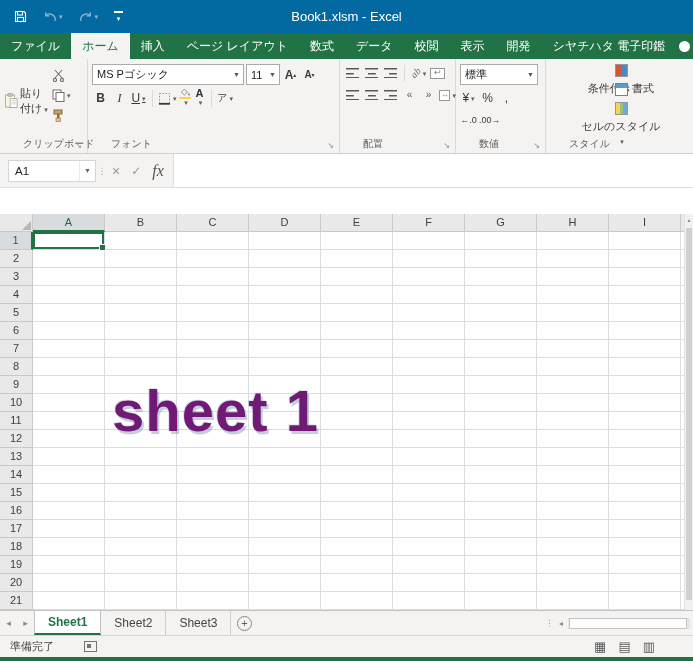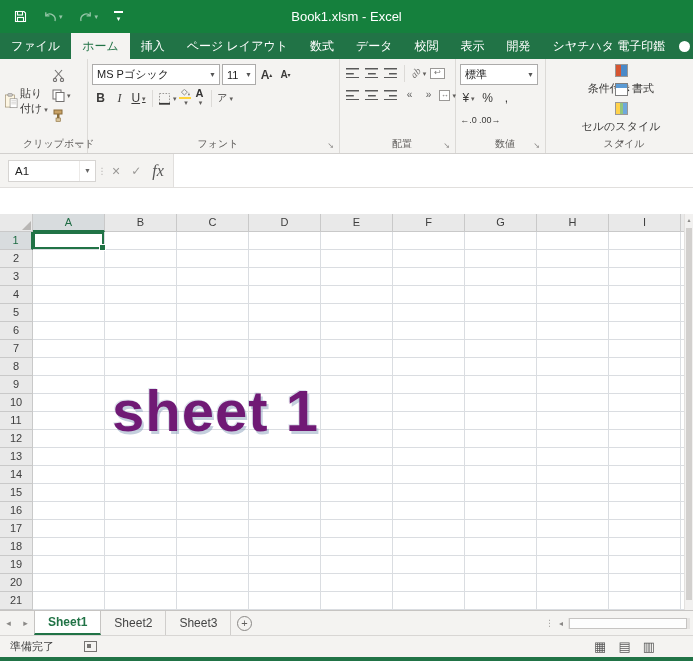--- a/index.html
+++ b/index.html
@@ -3,21 +3,21 @@
 <meta charset="utf-8">
 <style>
   * { margin:0; padding:0; box-sizing:border-box; }
   body { background:#777; }
   #app {
     position:relative; width:693px; height:661px; background:#fff; overflow:hidden;
     font-family:"Liberation Sans","DejaVu Sans",sans-serif; font-size:12px; color:#333;
   }
 
   
-  .titlebar { position:absolute; top:0; left:0; right:0; height:33px; background:#15803d;
+  .titlebar { position:absolute; top:0; left:0; right:0; height:33px; background:#0369a1;
     display:flex; align-items:center; color:#fff; }
   .qat { display:flex; align-items:center; gap:16px; padding-left:14px; }
   .qat .qbtn { display:flex; align-items:center; line-height:1; }
   .qat .dim { opacity:.55; }
   .dd::after { content:"▾"; font-size:7px; margin-left:2px; color:#605e5c; }
   .qat .dd::after { color:#fff; }
   .qat-custom { display:flex; flex-direction:column; align-items:center; }
   .qat-custom::before { content:""; width:9px; height:2px; background:#fff; margin-bottom:2px; }
   .qat-custom::after { content:"▾"; font-size:7px; color:#fff; }
   .win-title { position:absolute; left:50%; transform:translateX(-50%); font-size:13px; white-space:nowrap; }
@@ -26,42 +26,42 @@
   .tabrow { position:absolute; top:33px; left:0; right:0; height:26px; background:#217346;
     display:flex; color:#fff; }
   .rtab { height:26px; line-height:26px; padding:0 11px; font-size:12px; white-space:nowrap; }
   .rtab.active { background:#f4f3f1; color:#217346; }
   .tellme { position:absolute; right:3px; top:8px; width:11px; height:11px; border-radius:50%; background:#fff; }
 
   
   .ribbon { position:absolute; top:59px; left:0; right:0; height:95px; background:#f4f3f1;
     border-bottom:1px solid #d2d0ce; display:flex; }
   .rgroup { position:relative; border-right:1px solid #dcdad7; padding:5px 4px 17px 4px; }
-  .glabel { position:absolute; bottom:2px; left:0; right:14px; text-align:center; font-size:10px; color:#605e5c; white-space:nowrap;padding-left:23px; }
+  .glabel { position:absolute; bottom:2px; left:0; right:14px; font-size:10px; color:#605e5c; white-space:nowrap;padding-left:23px; }
   .launcher { position:absolute; right:3px; bottom:2px; font-size:8px; color:#8a8886;
     width:11px; height:11px; text-align:center; line-height:11px; }
   .launcher::after { content:"↘"; }
   .rrow { display:flex; align-items:center; gap:2px; margin-bottom:4px; }
   .rbtn { display:inline-flex; align-items:center; justify-content:center; min-width:17px; height:18px;
     font-size:12px; color:#3b3a39; line-height:1; }
   .vsep { width:1px; height:17px; background:#dcdad7; margin:0 3px; }
   .combo { height:21px; background:#fff; border:1px solid #acabaa; display:flex; align-items:center;
     font-size:11px; color:#222; padding-left:4px; }
   .combo .arrow { margin-left:auto; padding:0 3px; font-size:7px; color:#555; }
 
   
   .g-clip { width:88px; display:flex; }
   .paste { display:flex; flex-direction:row; align-items:center; gap:2px; width:48px;
     font-size:11px; color:#3b3a39; padding-top:2px; }
   .clip-mini { display:flex; flex-direction:column; gap:5px; padding-top:4px; }
   .clip-mini .qbtn { display:flex; align-items:center; height:15px; }
 
   
   .g-font { width:252px; }
-  .font-name { width:128px; }
+  .font-name { width:152px; }
   .font-size { width:34px; }
   .afont { font-weight:bold; }
   .sup-up::after { content:"▴"; font-size:6px; vertical-align:super; color:#3b3a39; }
   .sup-dn::after { content:"▾"; font-size:6px; vertical-align:super; color:#3b3a39; }
   .bold-b { font-weight:bold; }
   .ital-i { font-style:italic; font-family:"Liberation Serif",serif; }
   .undl-u { text-decoration:underline; }
   .color-btn { display:inline-flex; flex-direction:column; align-items:center; justify-content:flex-end; height:18px; }
   .cbar { width:12px; height:3px; margin-top:1px; }
 

